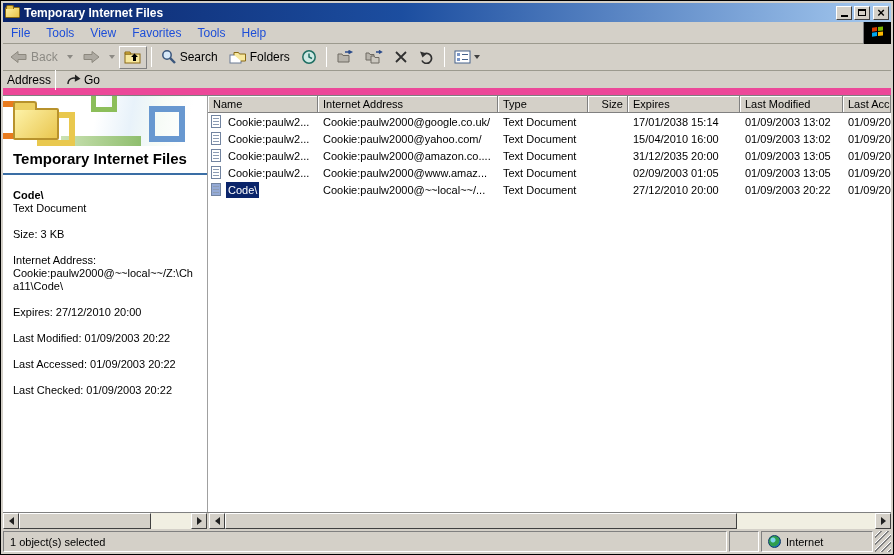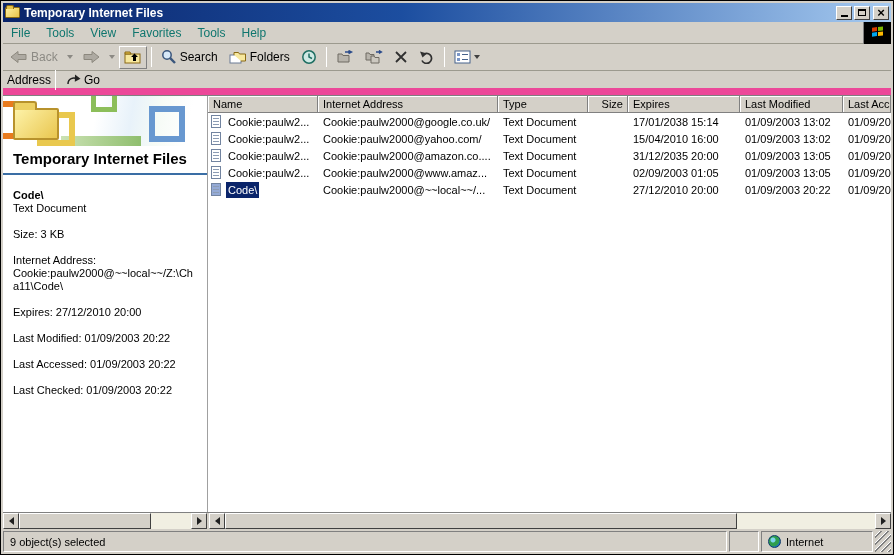--- a/index.html
+++ b/index.html
@@ -34,21 +34,21 @@
   
   .mini-folder { display: inline-block; width: 15px; height: 11px; position: relative; flex: none;
     background: linear-gradient(135deg, #FFF0A0, #E8C44A); border: 1px solid #8A6914; border-radius: 1px; }
   .mini-folder::before { content: ""; position: absolute; top: -3px; left: 0; width: 6px; height: 3px;
     background: #E8C44A; border: 1px solid #8A6914; border-bottom: none; border-radius: 2px 2px 0 0; }
   
   .menubar {
     height: 22px; flex: none; display: flex; align-items: stretch;
     border-bottom: 1px solid #9C9A8E;
   }
-  .menu-item { display: flex; align-items: center; padding: 0 8px; font-size: 12px; color: #0f766e; text-align: center; }
+  .menu-item { display: flex; align-items: center; padding: 0 8px; font-size: 12px; color: #1d4ed8; text-align: center; }
   .menubar .spacer { flex: 1; }
   .throbber { width: 28px; height: 22px; background: #000; position: relative; flex: none;
     border-left: 1px solid #808080; }
   .flag { position: absolute; top: 5px; left: 8px; width: 12px; height: 11px;
     display: grid; grid-template-columns: 5px 5px; grid-template-rows: 4px 4px; gap: 1px;
     transform: skewY(-6deg); }
   .flag i { display: block; }
   
   .toolbar {
     height: 27px; flex: none; display: flex; align-items: center;
@@ -423,21 +423,21 @@
         </button>
       <span class="thumb t-right"></span>
       <span class="track-fill"></span>
       <button class="sbtn">
           <span class="tri-r"></span>
         </button>
     </div>
   </div>
 
   <div class="statusbar">
-    <div class="spane main">9 object(s) selected</div>
+    <div class="spane main">1 object(s) selected</div>
     <div class="spane mini"></div>
     <div class="spane zone">
       <span class="globe"></span>
       <span>Internet</span>
     </div>
     <div class="grip"></div>
   </div>
 </div>
 
 </body></html>

